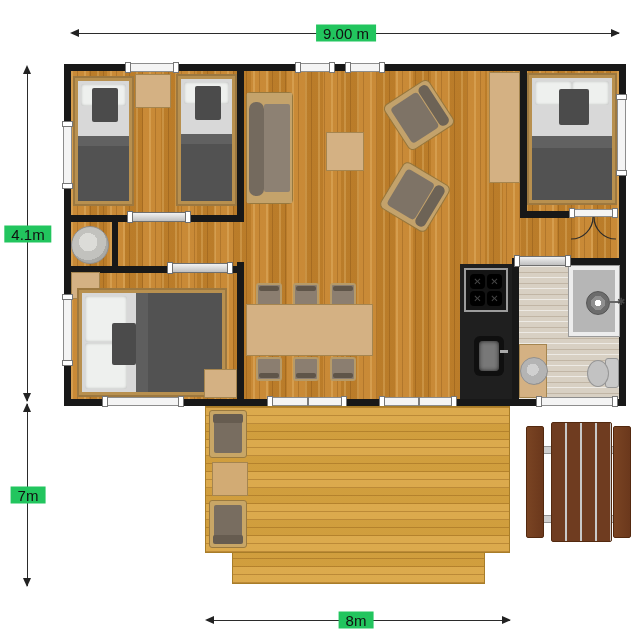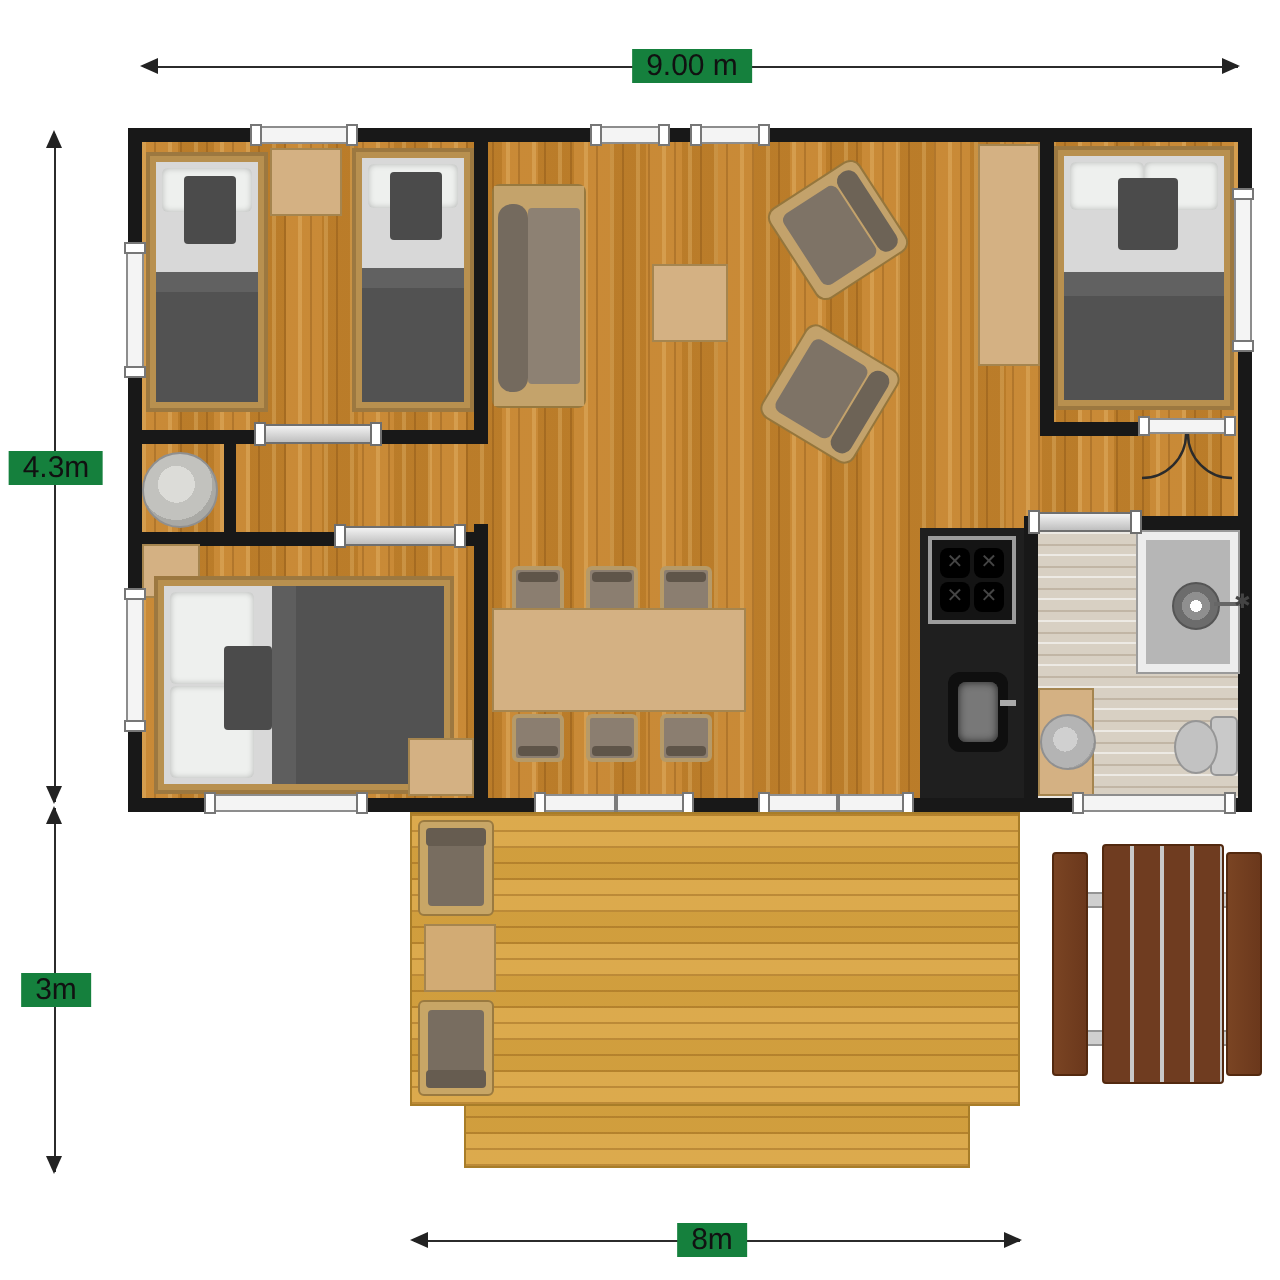--- a/index.html
+++ b/index.html
@@ -68,21 +68,21 @@
   .basin-round{position:absolute;border-radius:50%;border:1px solid #909090;
     background:radial-gradient(circle at 45% 45%, #d0d0d0 0 30%, #b4b4b4 30% 70%, #a2a2a2 70% 100%);}
   
   .picnic-plank{background:repeating-linear-gradient(90deg,#6f3c20 0 13px,#c9c9c9 13px 15px);
     border:1px solid #53290f;border-radius:2px;}
   .bench{background:linear-gradient(90deg,#7a4423,#6b381c);border:1px solid #53290f;border-radius:2px;}
   .metal{background:#cfcfcf;border:1px solid #949494;}
   
   .dim-h{position:absolute;height:0;border-top:1px solid #2b2b2b;}
   .dim-v{position:absolute;width:0;border-left:1px solid #2b2b2b;}
-  .dimlabel{position:absolute;transform:translate(-50%,-50%);background:#15803d;padding:0 7px;
+  .dimlabel{position:absolute;transform:translate(-50%,-50%);background:#22c55e;padding:0 7px;
     font-size:15px;color:#111;white-space:nowrap;z-index:5;}
   .arr{position:absolute;width:0;height:0;}
   .arr.l{border-top:4px solid transparent;border-bottom:4px solid transparent;border-right:9px solid #222;}
   .arr.r{border-top:4px solid transparent;border-bottom:4px solid transparent;border-left:9px solid #222;}
   .arr.u{border-left:4px solid transparent;border-right:4px solid transparent;border-bottom:9px solid #222;}
   .arr.d{border-left:4px solid transparent;border-right:4px solid transparent;border-top:9px solid #222;}
 </style>
 </head>
 <body>
 
@@ -253,25 +253,25 @@
   </div>
 
   <div class="dim-h" style="left:72px;top:33px;width:547px;"></div>
   <div class="arr l" style="left:70px;top:29px;"></div>
   <div class="arr r" style="left:611px;top:29px;"></div>
   <div class="dimlabel" style="left:346px;top:33px;">9.00 m</div>
 
   <div class="dim-v" style="left:27px;top:67px;height:334px;"></div>
   <div class="arr u" style="left:23px;top:65px;"></div>
   <div class="arr d" style="left:23px;top:393px;"></div>
-  <div class="dimlabel" style="left:28px;top:234px;">4.3m</div>
+  <div class="dimlabel" style="left:28px;top:234px;">4.1m</div>
 
   <div class="dim-v" style="left:27px;top:404px;height:182px;"></div>
   <div class="arr u" style="left:23px;top:403px;"></div>
   <div class="arr d" style="left:23px;top:578px;"></div>
-  <div class="dimlabel" style="left:28px;top:495px;">3m</div>
+  <div class="dimlabel" style="left:28px;top:495px;">7m</div>
 
   <div class="dim-h" style="left:207px;top:620px;width:303px;"></div>
   <div class="arr l" style="left:205px;top:616px;"></div>
   <div class="arr r" style="left:502px;top:616px;"></div>
   <div class="dimlabel" style="left:356px;top:620px;">8m</div>
 
 </div>
 
 </body></html>

